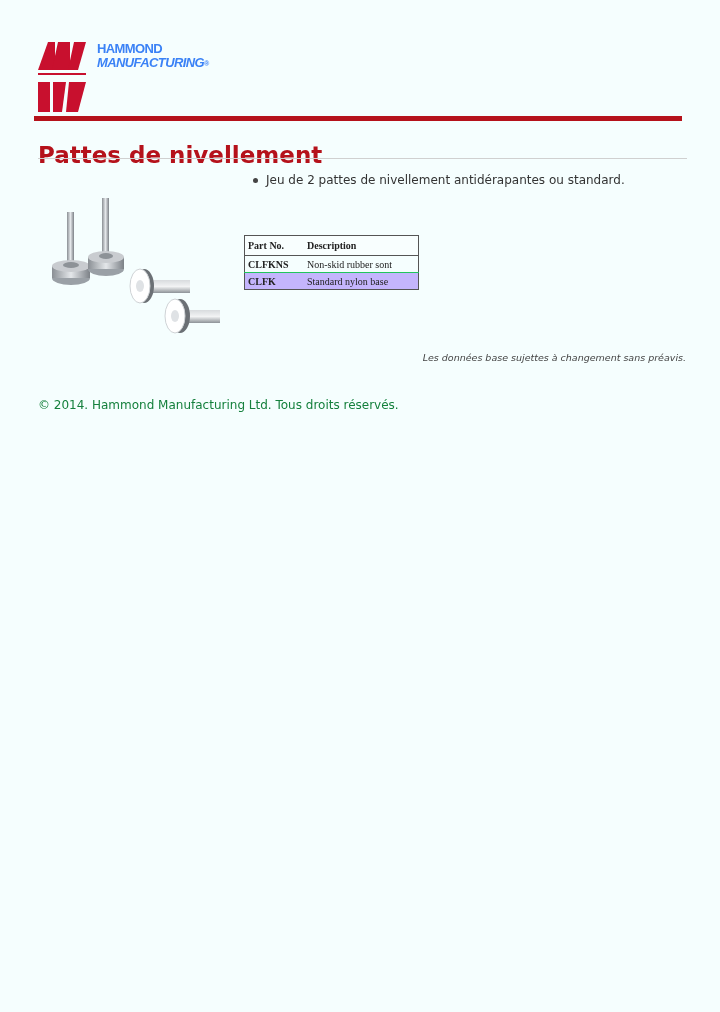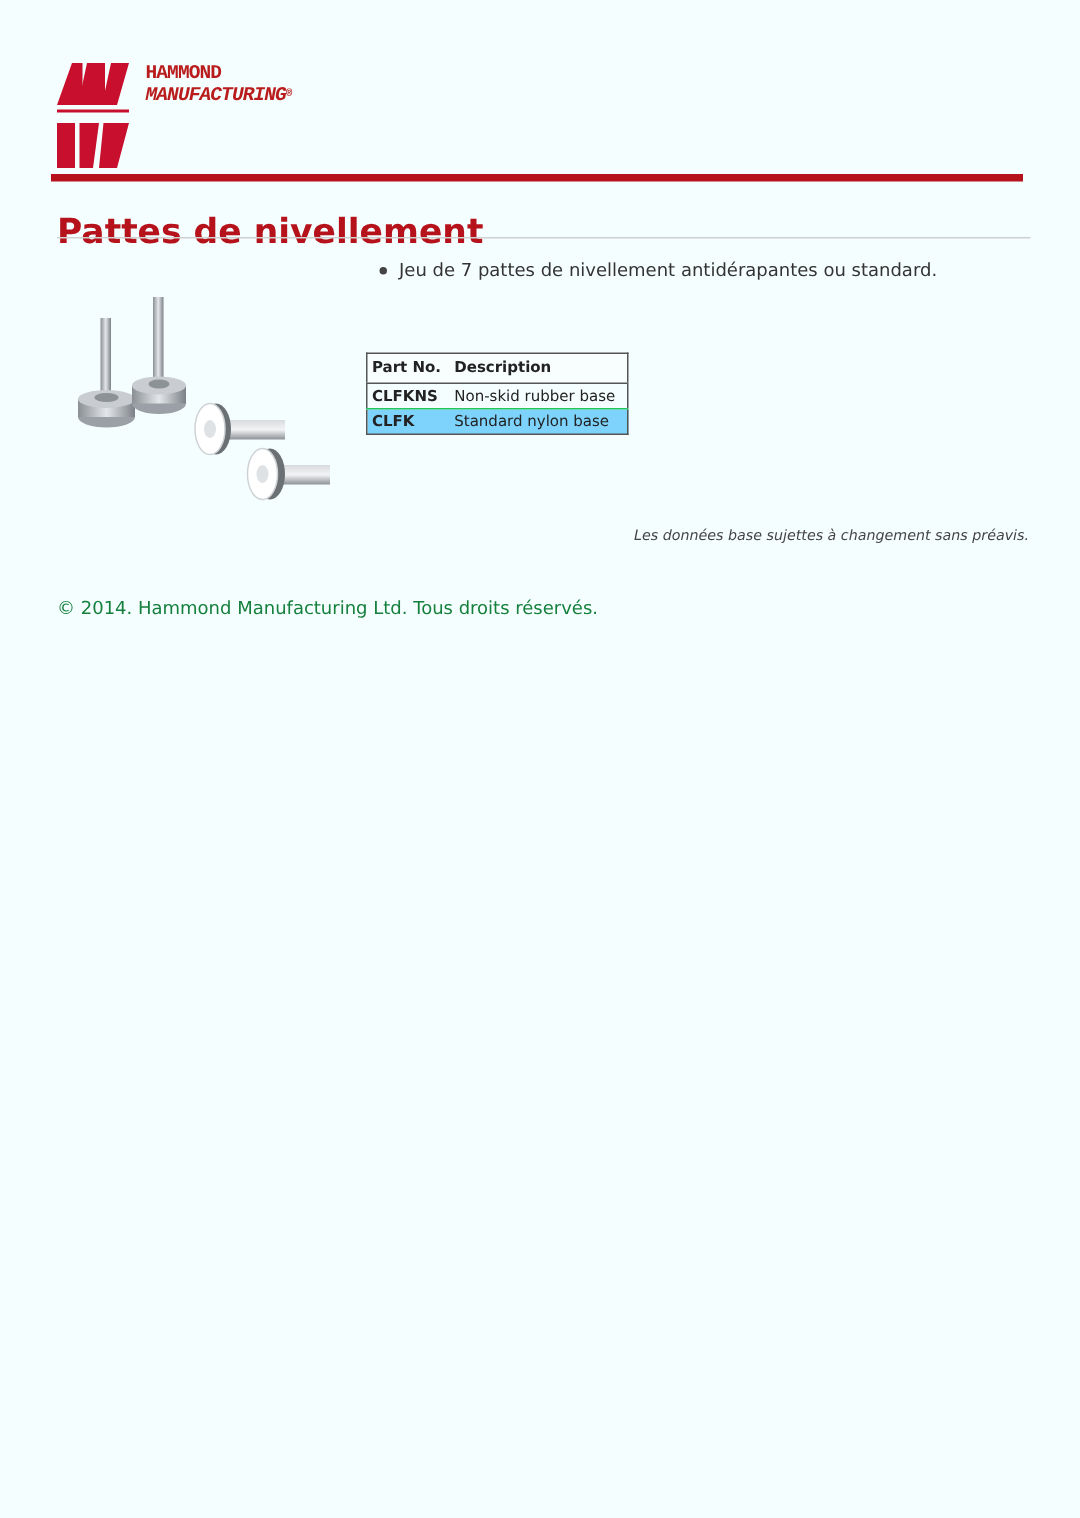--- a/index.html
+++ b/index.html
@@ -5,36 +5,36 @@
   html, body { margin: 0; padding: 0; }
   body {
     width: 720px; height: 1012px;
     background: #f5fefe;
     font-family: "DejaVu Sans", sans-serif;
     position: relative;
     overflow: hidden;
   }
   .logo { position: absolute; left: 38px; top: 42px; width: 190px; height: 70px; }
   .logo-mark { position: absolute; left: 0; top: 0; width: 48px; height: 70px; }
-  .logo-text { position: absolute; left: 59px; top: 0; font-family: Liberation Mono, monospace; font-weight: bold; color: #b91c1c; letter-spacing: -0.6px; }
+  .logo-text { position: absolute; left: 59px; top: 0; font-family: Liberation Sans, sans-serif; font-weight: bold; color: #3b82f6; letter-spacing: -0.6px; }
   .logo-text .l1 { font-size: 13px; line-height: 14px; display: block; }
   .logo-text .l2 { font-size: 13px; line-height: 14px; display: block; font-style: italic; }
   .logo-text .reg { font-size: 7px; vertical-align: middle; }
   .red-bar { position: absolute; left: 34px; top: 116px; width: 648px; height: 5px; background: #b5121b; }
   .title { position: absolute; left: 38px; top: 140px; margin: 0; font-size: 23px; font-weight: bold; color: #b5121b; line-height: 30px; }
   .title-rule { position: absolute; left: 38px; top: 158px; width: 649px; height: 1px; background: #d0d0d0; }
   .product-img { position: absolute; left: 44px; top: 192px; width: 180px; height: 152px; }
   .bullets { position: absolute; left: 266px; top: 171px; width: 424px; margin: 0; padding: 0; list-style: none; font-size: 12px; color: #333; line-height: 18px; }
   .bullets li { position: relative; padding-left: 0; }
   .bullets li::before { content: ""; position: absolute; left: -13px; top: 7px; width: 5px; height: 5px; border-radius: 50%; background: #444; }
-  .parts { position: absolute; left: 244px; top: 235px; border: 1px solid #555; border-collapse: collapse; font-size: 10px; color: #222; width: 175px; }
+  .parts { position: absolute; left: 244px; top: 235px; border: 1px solid #555; border-collapse: collapse; font-size: 10px; color: #222; width: 175px; font-family: Liberation Serif, serif; }
   .parts th { text-align: left; font-weight: bold; padding: 2px 4px 2px 3px; border-bottom: 1px solid #555; height: 15px; background: #f8fefe; }
   .parts td { padding: 1px 4px 1px 3px; height: 14px; }
   .parts td.pn { font-weight: bold; }
-  .parts tr.alt td { background: #7dd3fc; }
+  .parts tr.alt td { background: #c4b5fd; }
   .parts tr.first td { border-bottom: 1px solid #22c55e; }
   .disclaimer { position: absolute; right: 34px; top: 352px; font-size: 9.5px; font-style: italic; color: #444; }
   .copyright { position: absolute; left: 38px; top: 398px; font-size: 12px; color: #15803d; }
 </style>
 </head>
 <body>
 
 <div class="logo">
   <svg class="logo-mark" viewBox="0 0 48 70">
     <g fill="#c8102e">
@@ -90,34 +90,34 @@
   <ellipse cx="96" cy="94" rx="10" ry="17" fill="#ffffff" stroke="#cfd3d6"></ellipse>
   <ellipse cx="96" cy="94" rx="4" ry="6" fill="#dfe2e5"></ellipse>
 
   <rect x="136" y="118" width="40" height="13" fill="url(#metalH)"></rect>
   <ellipse cx="136" cy="124" rx="10" ry="17" fill="#6b7075"></ellipse>
   <ellipse cx="131" cy="124" rx="10" ry="17" fill="#ffffff" stroke="#cfd3d6"></ellipse>
   <ellipse cx="131" cy="124" rx="4" ry="6" fill="#dfe2e5"></ellipse>
 </svg>
 
 <ul class="bullets">
-  <li>Jeu de 7 pattes de nivellement antidérapantes ou standard.</li>
+  <li>Jeu de 2 pattes de nivellement antidérapantes ou standard.</li>
 </ul>
 
 <table class="parts">
   <thead>
     <tr>
       <th>Part No.</th>
       <th>Description</th>
     </tr>
   </thead>
   <tbody>
     <tr class="first">
       <td class="pn">CLFKNS</td>
-      <td>Non-skid rubber base</td>
+      <td>Non-skid rubber sont</td>
     </tr>
     <tr class="alt">
       <td class="pn">CLFK</td>
       <td>Standard nylon base</td>
     </tr>
   </tbody>
 </table>
 
 <div class="disclaimer">Les données base sujettes à changement sans préavis.</div>
 

